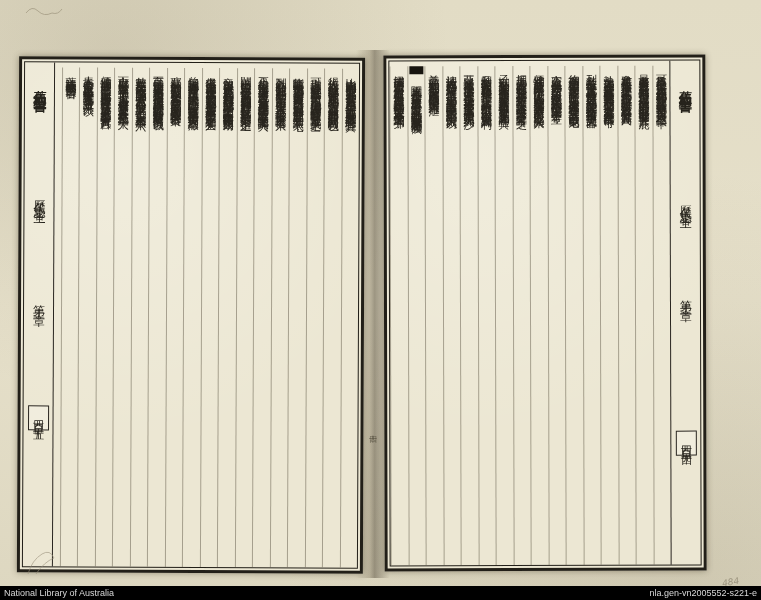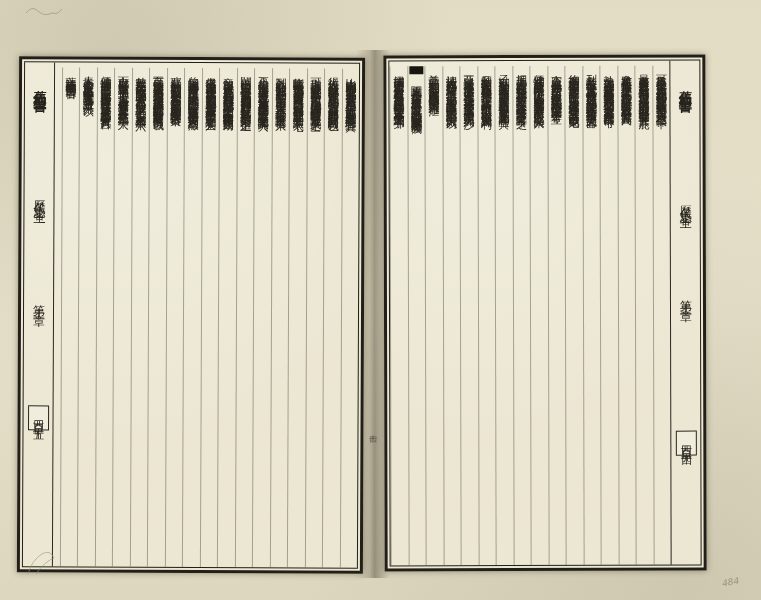--- a/index.html
+++ b/index.html
@@ -165,13 +165,17 @@
   <div class="gutter-mark">十四</div>
 
   <div class="pencil br">484</div>
   <svg class="scribble tl" width="40" height="16">
     <path d="M2 10 q6 -8 12 -2 t14 2 q6 2 10 -4" fill="none" stroke="#948b74" stroke-width="1"></path>
   </svg>
   <svg class="scribble bl" width="34" height="30">
     <path d="M4 26 q4 -14 14 -20 q8 -5 12 4 q-10 4 -18 16" fill="none" stroke="#9a917c" stroke-width="1"></path>
   </svg>
 
+  <div class="footer">
+    <span>National Library of Australia</span>
+    <span>nla.gen-vn2005552-s221-e</span>
+  </div>
 </div>
 
 </body></html>

